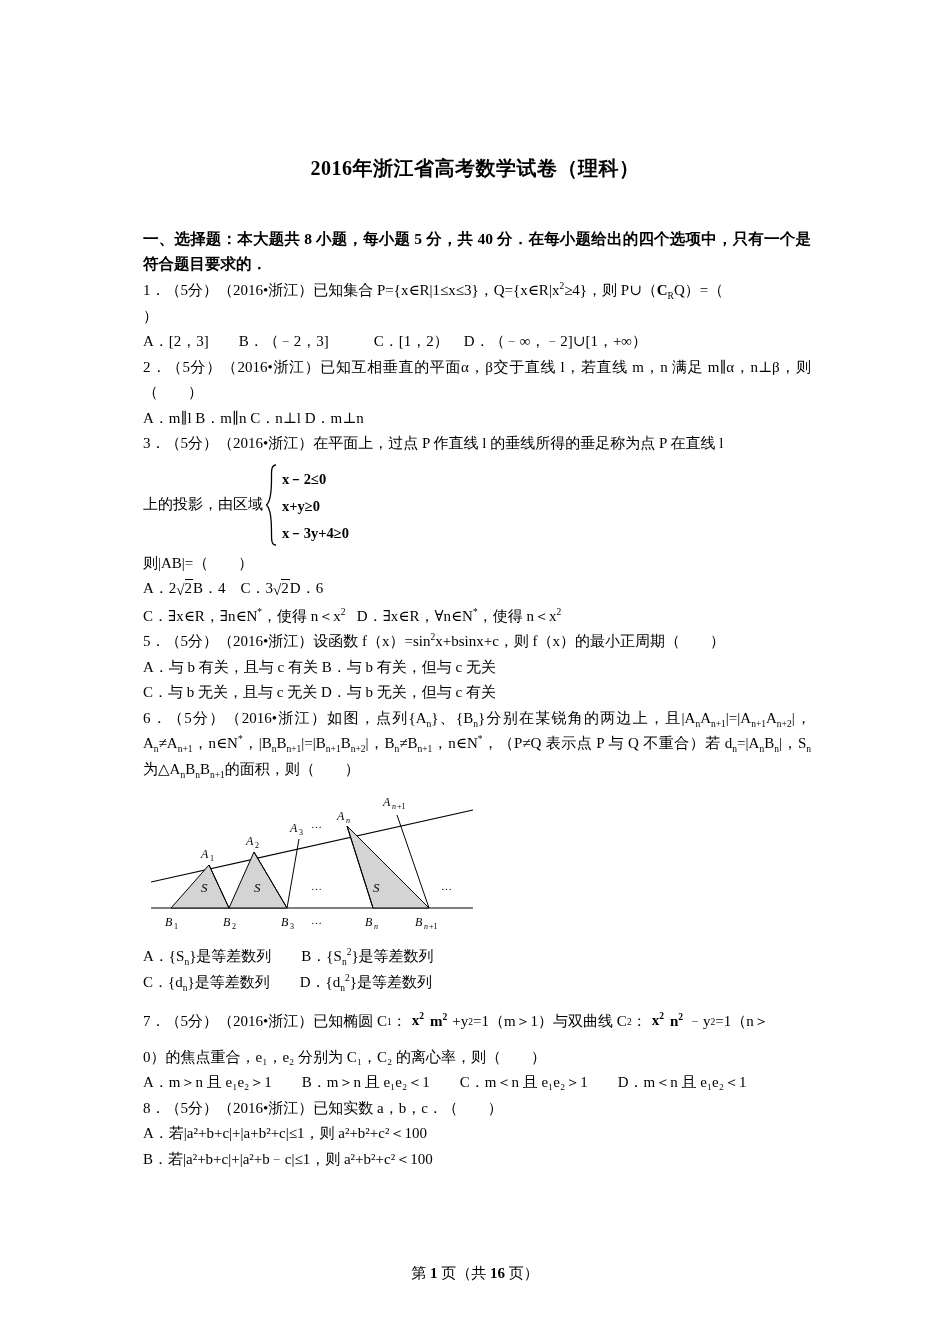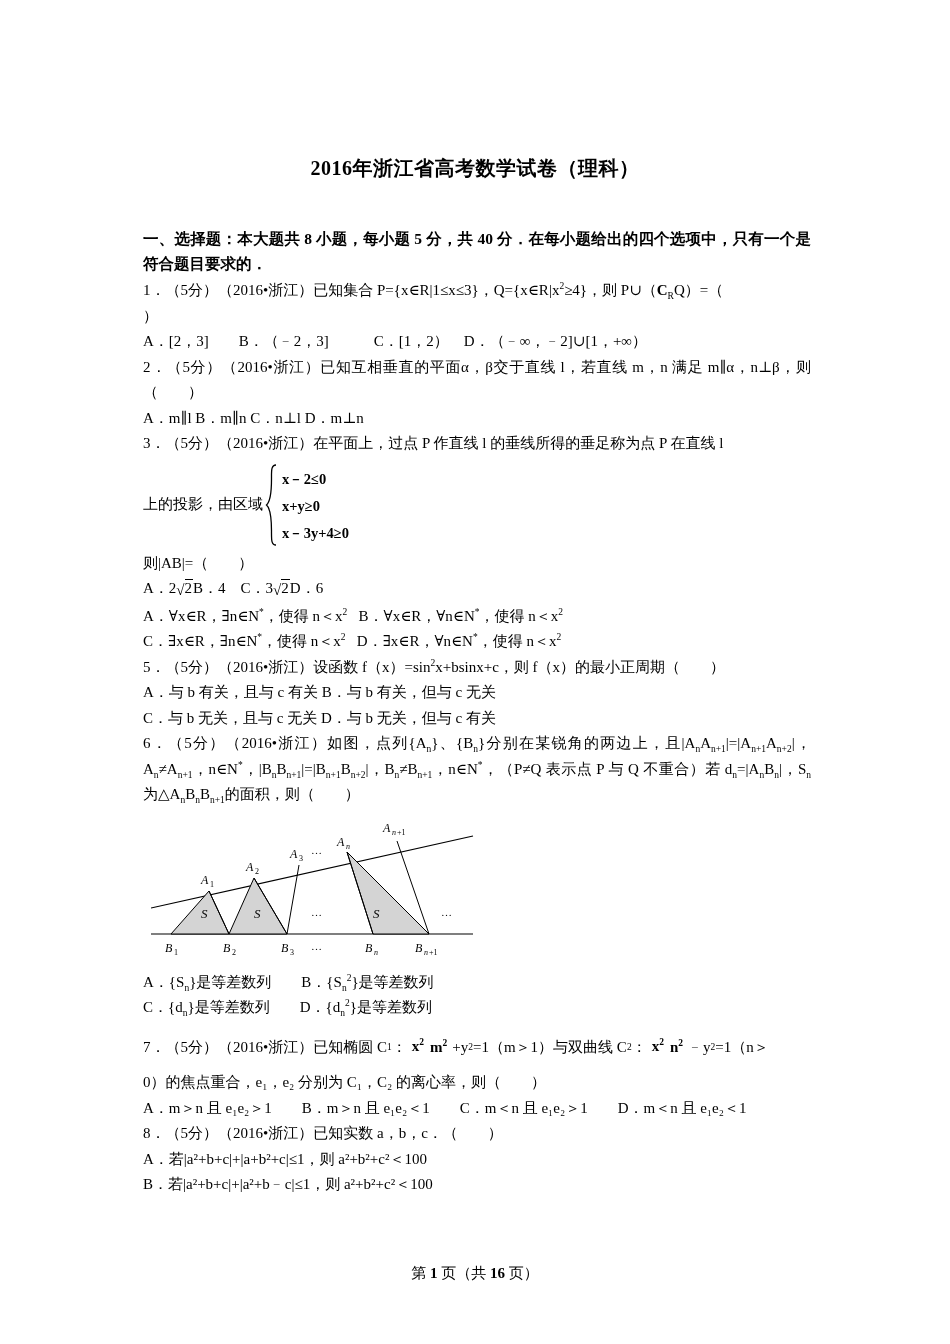--- a/index.html
+++ b/index.html
@@ -193,21 +193,20 @@
 
     <p class="q">则|AB|=（　　）</p>
     <p class="opts"><span>A．</span><span>2</span><span class="rad">
           <span class="sign">√</span>
           <span class="rand">2</span>
         </span><span>B．4</span>&nbsp;&nbsp;&nbsp;&nbsp;<span>C．</span><span>3</span><span class="rad">
           <span class="sign">√</span>
           <span class="rand">2</span>
         </span><span>D．6</span></p>
 
-    <p class="opts"><span>A．∀x∈R，∃n∈N</span><sup>*</sup><span>，使得 n＜x</span><sup>2</sup>&nbsp;&nbsp;&nbsp;<span>B．∀x∈R，∀n∈N</span><sup>*</sup><span>，使得 n＜x</span><sup>2</sup></p>
     <p class="opts"><span>C．∃x∈R，∃n∈N</span><sup>*</sup><span>，使得 n＜x</span><sup>2</sup>&nbsp;&nbsp;&nbsp;<span>D．∃x∈R，∀n∈N</span><sup>*</sup><span>，使得 n＜x</span><sup>2</sup></p>
 
     <p class="q"><span>5．（5分）（2016•浙江）设函数 f（x）=sin</span><sup>2</sup><span>x+bsinx+c，则 f（x）的最小正周期（　　）</span></p>
     <p class="opts">A．与 b 有关，且与 c 有关 B．与 b 有关，但与 c 无关</p>
     <p class="opts">C．与 b 无关，且与 c 无关 D．与 b 无关，但与 c 有关</p>
 
     <p class="q">6．（5分）（2016•浙江）如图，点列{A<sub>n</sub>}、{B<sub>n</sub>}分别在某锐角的两边上，且|A<sub>n</sub>A<sub>n+1</sub>|=|A<sub>n+1</sub>A<sub>n+2</sub>|，A<sub>n</sub>≠A<sub>n+1</sub>，n∈N<sup>*</sup>，|B<sub>n</sub>B<sub>n+1</sub>|=|B<sub>n+1</sub>B<sub>n+2</sub>|，B<sub>n</sub>≠B<sub>n+1</sub>，n∈N<sup>*</sup>，（P≠Q 表示点 P 与 Q 不重合）若 d<sub>n</sub>=|A<sub>n</sub>B<sub>n</sub>|，S<sub>n</sub> 为△A<sub>n</sub>B<sub>n</sub>B<sub>n+1</sub>的面积，则（　　）</p>
 
     <div class="figure-box">
       <svg width="330" height="150" viewBox="0 0 330 150" aria-hidden="true">

